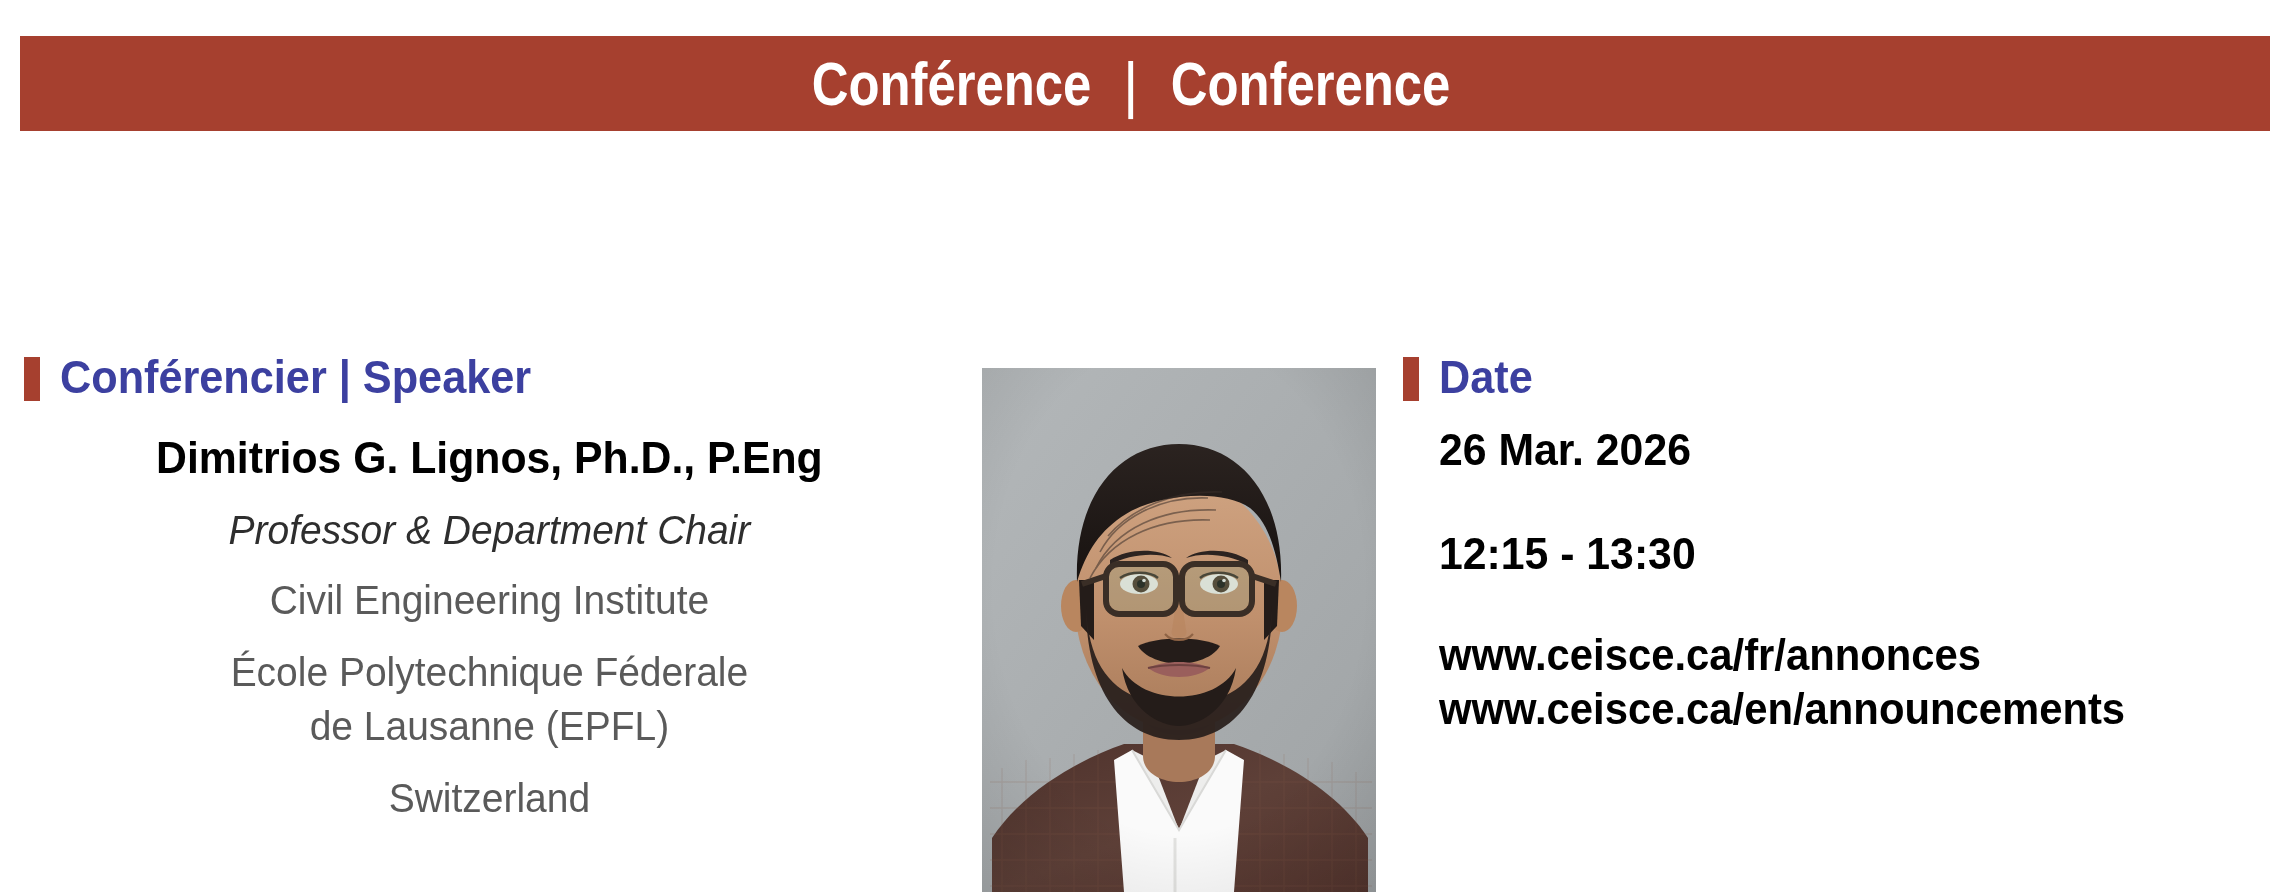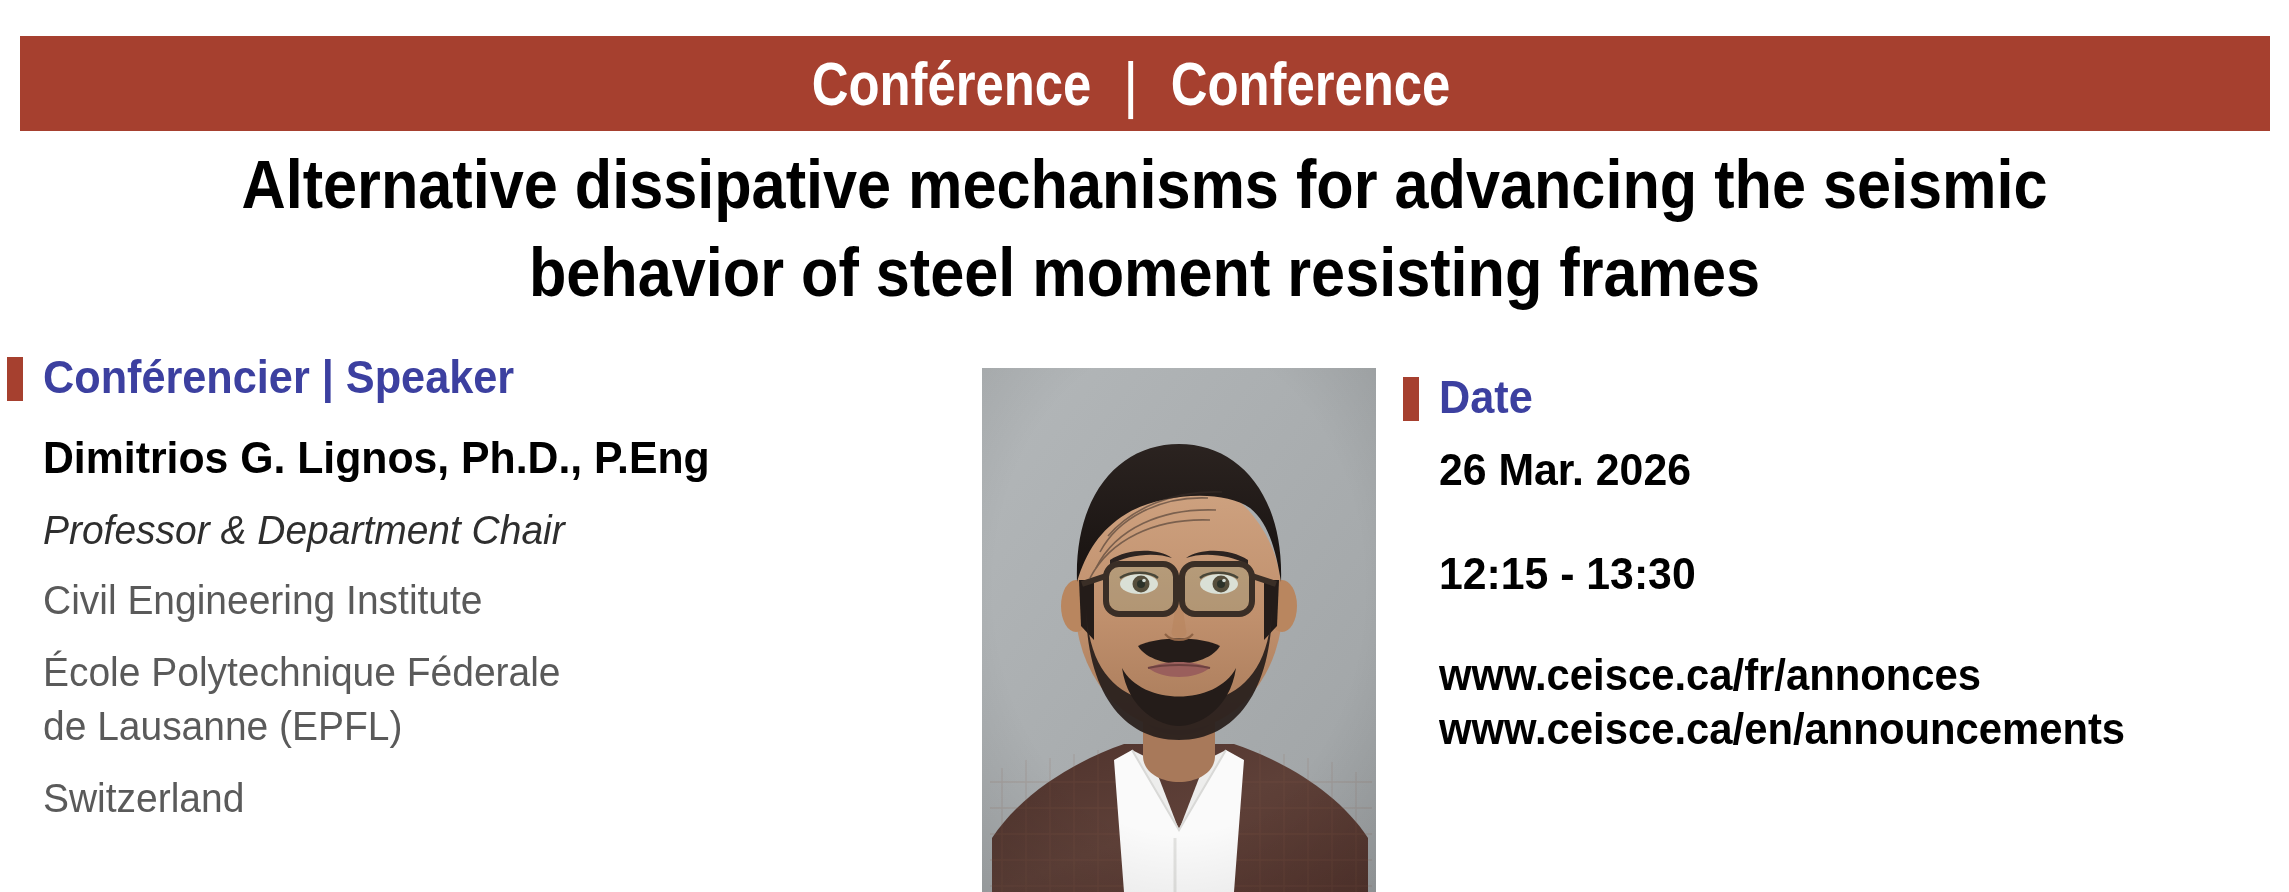--- a/index.html
+++ b/index.html
@@ -75,30 +75,30 @@
     font-weight: bold;
     font-size: 68px;
     line-height: 88px;
     transform: scaleX(0.9);
     white-space: nowrap;
   }
 
   
   .col-left {
     position: absolute;
-    left: 7px;
+    left: 24px;
     top: 352px;
     width: 940px;
+    text-align: center;
   }
   .col-right {
     position: absolute;
     left: 1403px;
     top: 352px;
     width: 880px;
-    margin-top: 20px;
   }
 
   
   .sec-head {
     display: flex;
     align-items: flex-start;
   }
   .tick {
     width: 16px;
     height: 44px;
@@ -198,24 +198,20 @@
 <div class="poster">
 
   <div class="banner">
     <div class="banner-inner">
       <span class="banner-text">Conférence</span>
       <span class="banner-sep">|</span>
       <span class="banner-text">Conference</span>
     </div>
   </div>
 
-  <div class="title-block">
-    <div class="title-line">Alternative dissipative mechanisms for advancing the seismic</div>
-    <div class="title-line">behavior of steel moment resisting frames</div>
-  </div>
 
   <div class="col-left">
     <div class="sec-head">
       <span class="tick"></span>
       <span class="sec-head-label">Conférencier | Speaker</span>
     </div>
     <div class="speaker-name">Dimitrios G. Lignos, Ph.D., P.Eng</div>
     <div class="speaker-role">Professor &amp; Department Chair</div>
     <div class="speaker-aff">Civil Engineering Institute</div>
     <div class="speaker-aff">École Polytechnique Féderale</div>

